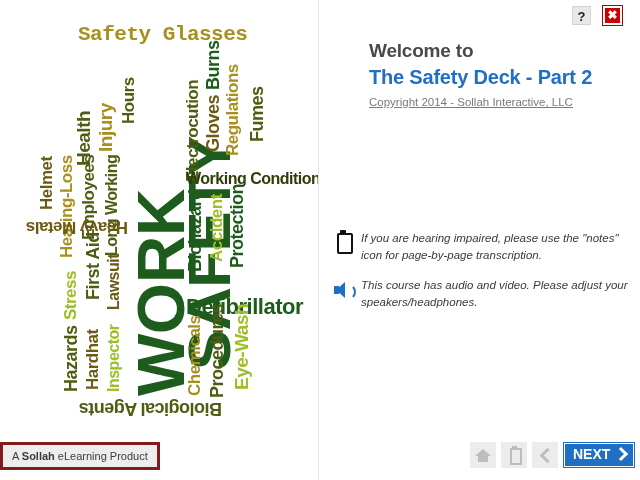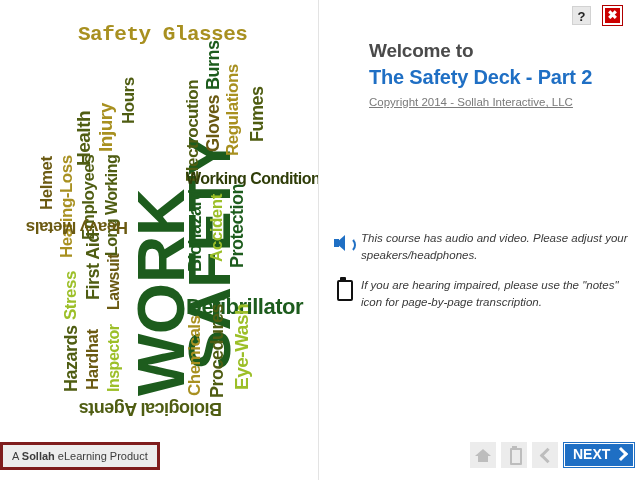--- a/index.html
+++ b/index.html
@@ -371,33 +371,33 @@
     <div id="title-block">
       <div id="welcome-line">Welcome to</div>
       <div id="course-title">The Safety Deck - Part 2</div>
       <div id="copyright">Copyright 2014 - Sollah Interactive, LLC</div>
     </div>
 
     <div id="notices">
 
       <div class="notice-row">
         <div class="notice-icon">
+          <span class="clip-body"></span>
+          <span class="clip-tab"></span>
+        </div>
+        <div class="notice-text">If you are hearing impaired, please use the "notes" icon for page-by-page transcription.</div>
+      </div>
+
+      <div class="notice-row">
+        <div class="notice-icon">
           <span class="spk-box"></span>
           <span class="spk-body"></span>
           <span class="spk-wave"></span>
         </div>
         <div class="notice-text">This course has audio and video. Please adjust your speakers/headphones.</div>
-      </div>
-
-      <div class="notice-row">
-        <div class="notice-icon">
-          <span class="clip-body"></span>
-          <span class="clip-tab"></span>
-        </div>
-        <div class="notice-text">If you are hearing impaired, please use the "notes" icon for page-by-page transcription.</div>
       </div>
 
     </div>
   </div>
 
   <div id="product-badge"><span>A </span><b>Sollah</b><span> eLearning Product</span></div>
 
   <div id="nav-bar">
     <button class="nav-btn">
       <span class="home-roof"></span>

